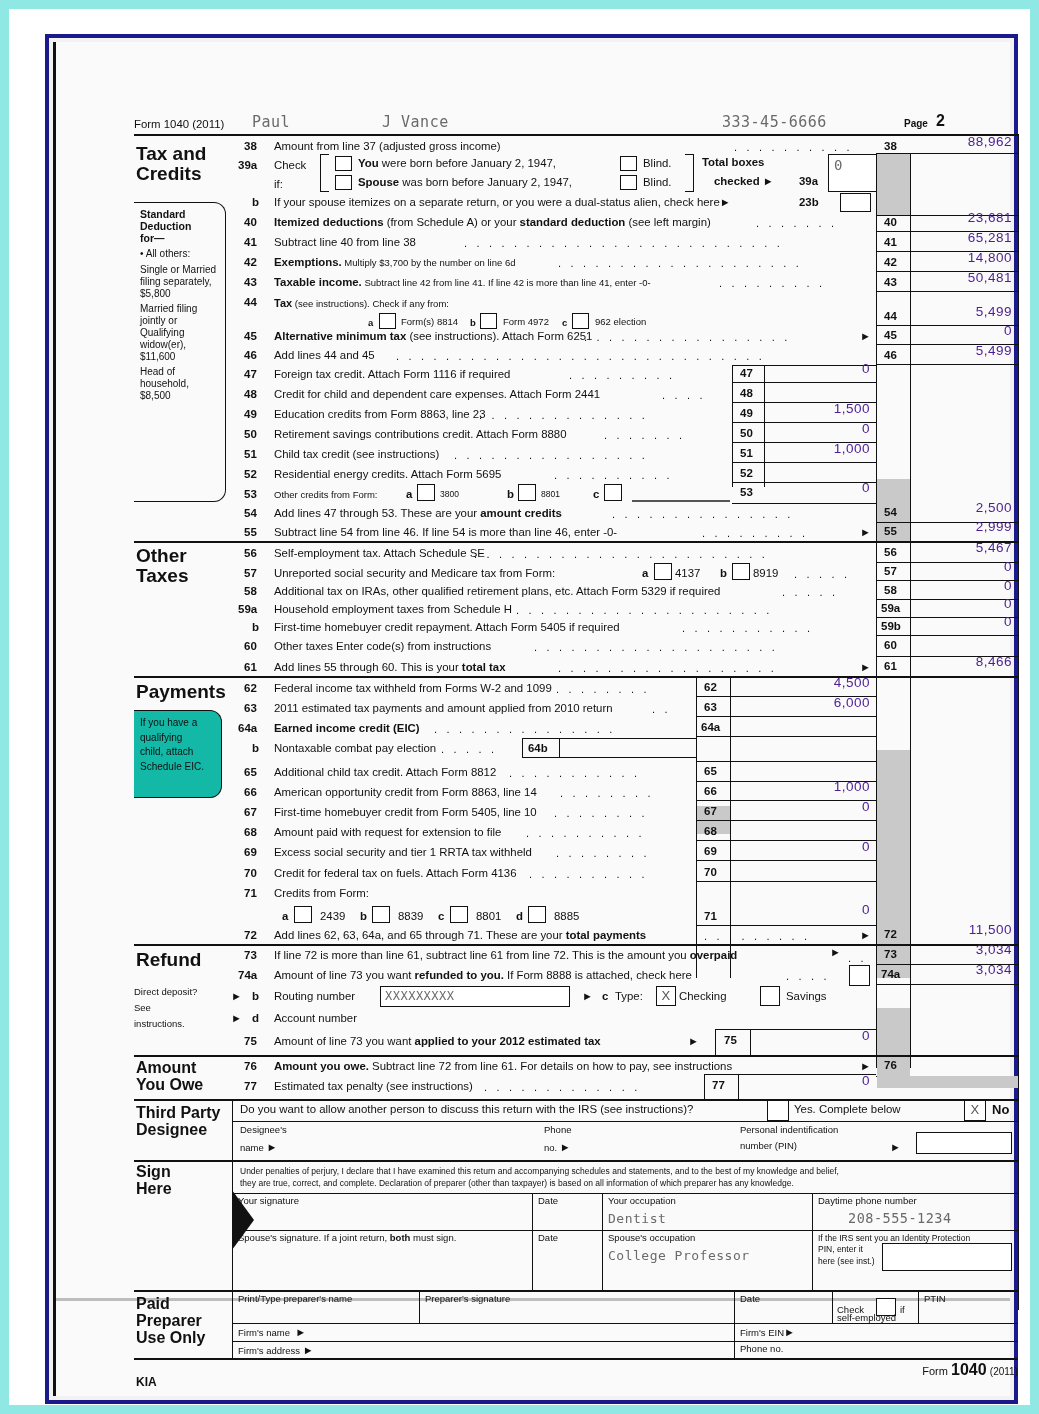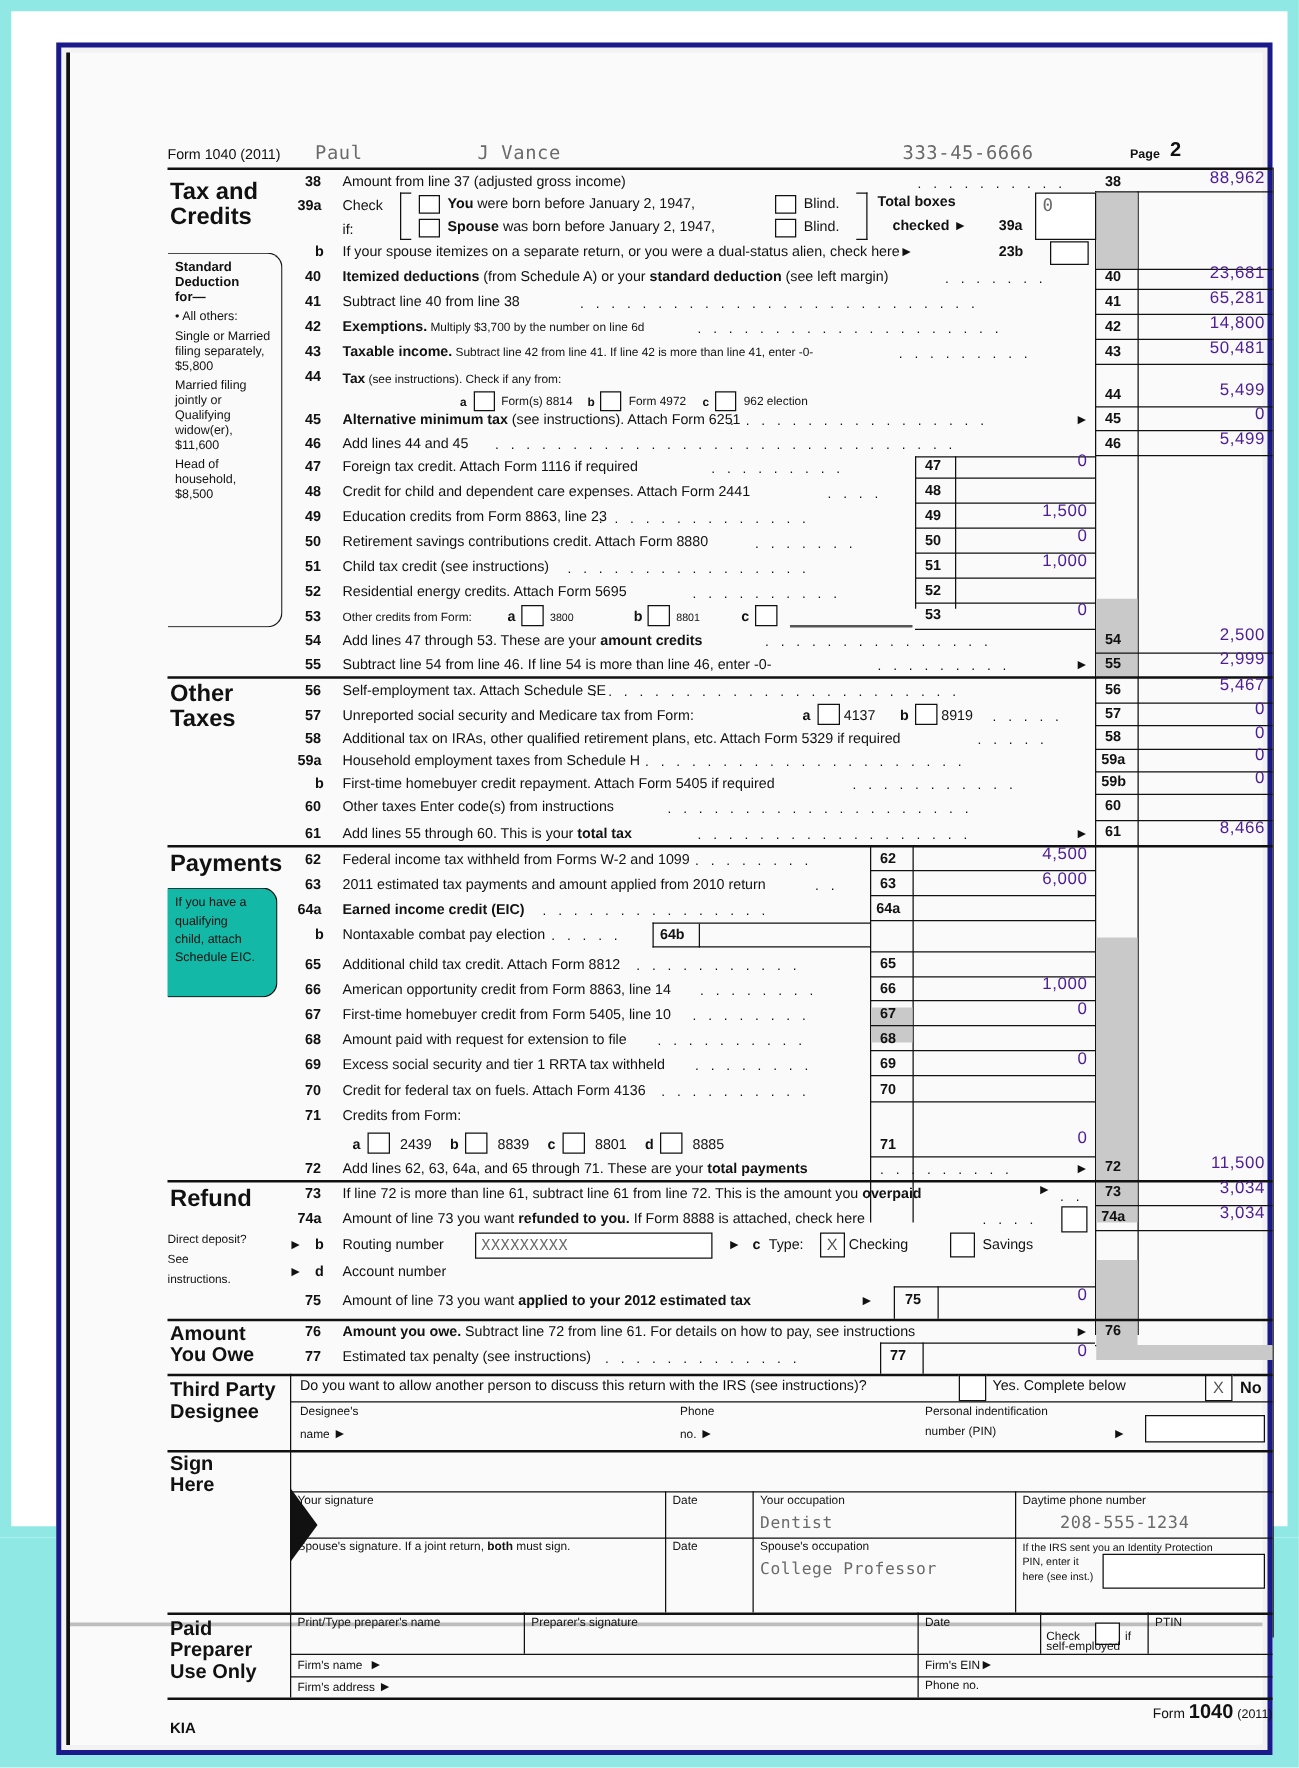--- a/index.html
+++ b/index.html
@@ -5,21 +5,21 @@
   * { box-sizing: border-box; }
   html, body { margin:0; padding:0; }
   body {
     width:1039px; height:1414px;
     background:#8fe8e4;
     font-family:"Liberation Sans", sans-serif;
     overflow:hidden;
   }
   
   #teal-frame {
-    position:absolute; left:0; top:0; width:1039px; height:1230px;
+    position:absolute; left:0; top:0; width:1039px; height:1414px;
     background:#ffffff;
     border:9px solid #8fe8e4;
   }
   #navy-frame {
     position:absolute; left:36px; top:25px; width:973px; height:1370px;
     border:4px solid #1a1a8c;
     background:#f2f2f2;
   }
   #paper {
     position:absolute; left:4px; top:4px; right:4px; bottom:4px;
@@ -570,20 +570,22 @@
         <div></div>
         <div></div>
         <div></div>
       </div>
 
       <svg class="abs" style="left:98px;top:1080px;" width="24" height="60">
         <polygon points="0,0 22,30 0,60" fill="#111"></polygon>
       </svg>
       <div class="abs vr" style="left:98px;top:1050px;height:130px;"></div>
       <div class="abs tiny" style="left:106px;top:1055px;width:770px;line-height:1.45;">
+        <div>Under penalties of perjury, I declare that I have examined this return and accompanying schedules and statements, and to the best of my knowledge and belief,</div>
+        <div>they are true, correct, and complete. Declaration of preparer (other than taxpayer) is based on all information of which preparer has any knowledge.</div>
       </div>
       <div class="abs hr" style="left:98px;top:1083px;width:786px;"></div>
 
       <div class="abs vr" style="left:398px;top:1083px;height:97px;"></div>
       <div class="abs vr" style="left:468px;top:1083px;height:97px;"></div>
       <div class="abs vr" style="left:678px;top:1083px;height:97px;"></div>
       <div class="abs sm" style="left:104px;top:1086px;">Your signature</div>
       <div class="abs sm" style="left:404px;top:1086px;">Date</div>
       <div class="abs sm" style="left:474px;top:1086px;">Your occupation</div>
       <div class="abs hand" style="left:474px;top:1102px;font-size:13px;">Dentist</div>

